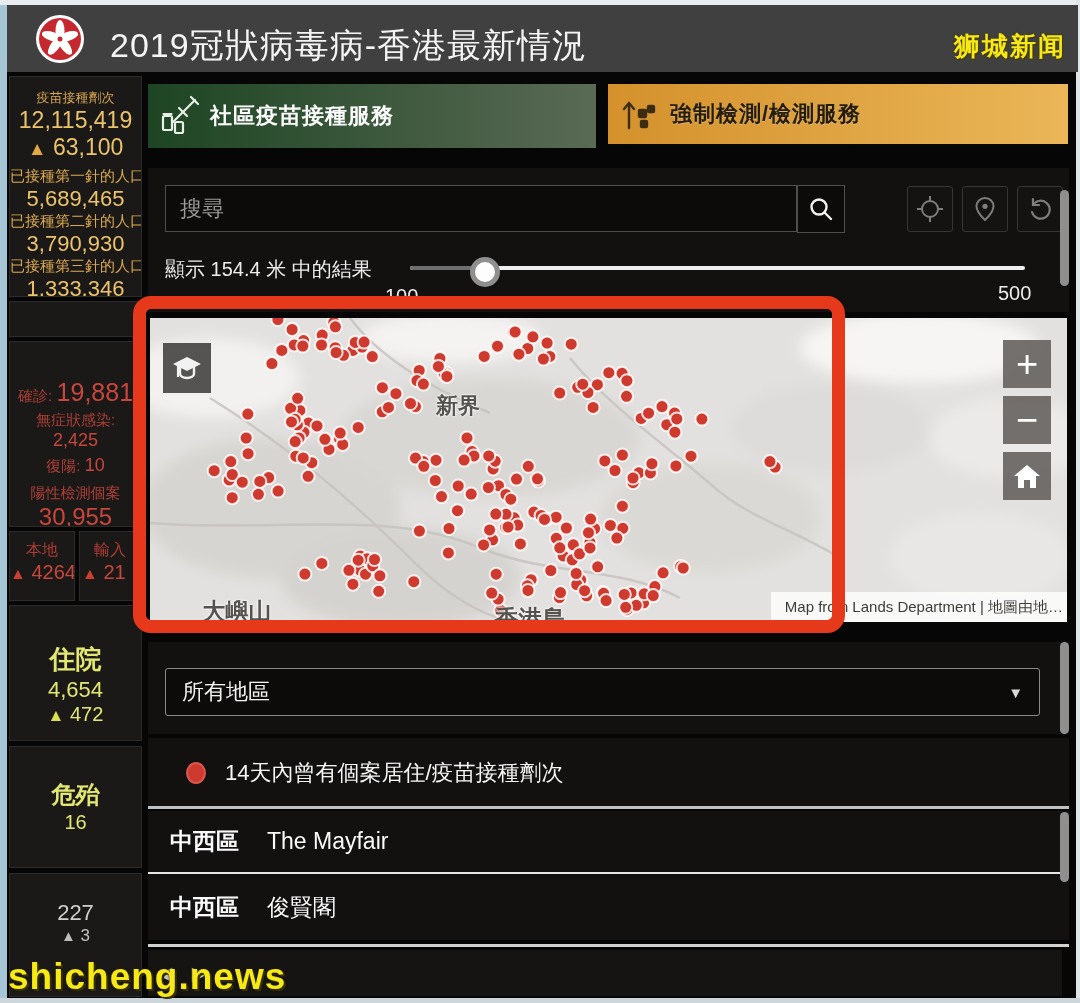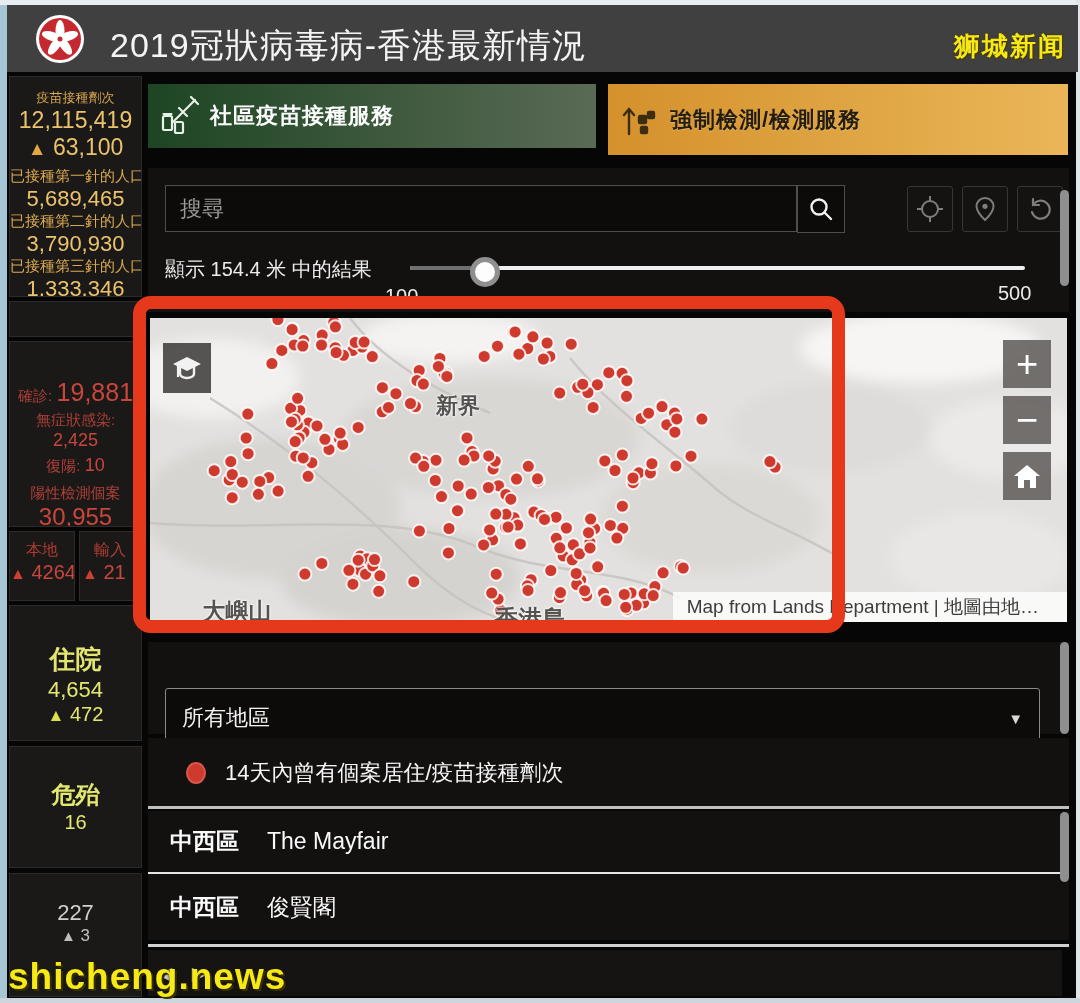--- a/index.html
+++ b/index.html
@@ -53,21 +53,21 @@
   .sb-death{top:873px;height:124px;padding-top:26px;}
   .gray-h{font-size:26px;color:#d6d6d6;font-weight:600;}
   .gray-v{font-size:22px;color:#d0d0d0;}
   .gray-d{font-size:17px;color:#c2c2c2;}
   .tri-gray{color:#bdbdbd;font-size:15px;}
 
   
   .btn-green{left:148px;top:84px;width:448px;height:64px;
     background:linear-gradient(90deg,var(--btn-green-from,#1d4523),var(--btn-green-to,#5a6a55));
     display:flex;align-items:center;cursor:pointer;}
-  .btn-orange{left:608px;top:84px;width:460px;height:71px;
+  .btn-orange{left:608px;top:84px;width:460px;height:60px;
     background:linear-gradient(90deg,var(--btn-orange-from,#d4912c),var(--btn-orange-to,#eab658));
     display:flex;align-items:center;cursor:pointer;}
   .btn-green .lbl{color:#fdfdfd;font-size:22px;font-weight:600;letter-spacing:1px;}
   .btn-orange .lbl{color:#241c0c;font-size:22px;font-weight:600;letter-spacing:1px;text-shadow:0 1px 1px rgba(255,255,255,.25);}
   .btn-ic{width:62px;display:flex;justify-content:center;}
 
   
   .panel{background:#131110;}
   .search-panel{left:148px;top:168px;width:921px;height:144px;}
   .search-input{left:165px;top:185px;width:632px;height:47px;background:#0d0b0a;border:1px solid #4e4e4e;
@@ -84,36 +84,36 @@
     box-sizing:content-box;margin-left:-14px;cursor:pointer;}
   .slider-min{left:385px;top:285px;font-size:20px;color:#ececec;}
   .slider-max{left:998px;top:282px;font-size:20px;color:#ececec;}
 
   
   .map{left:150px;top:318px;width:917px;height:304px;background:#e3e1df;overflow:hidden;}
   .map svg.base{position:absolute;left:0;top:0;}
   .map-label{position:absolute;transform:translate(-50%,-50%);color:#55534f;font-weight:700;
     text-shadow:0 0 3px #ffffff,0 0 2px #ffffff;white-space:nowrap;}
   .map-attrib{position:absolute;right:0;bottom:0;height:30px;line-height:30px;background:rgba(255,255,255,.78);
-    color:#3f3d3b;font-size:19px;padding:0 28px 0 14px;white-space:nowrap;}
+    color:#3f3d3b;font-size:15px;padding:0 4px 0 14px;white-space:nowrap;}
   .map-legend-btn{position:absolute;left:13px;top:25px;width:48px;height:50px;background:rgba(64,62,60,.88);
     display:flex;align-items:center;justify-content:center;cursor:pointer;}
   .zoom-btn{position:absolute;left:853px;width:48px;height:48px;background:rgba(104,100,98,.92);
     display:flex;align-items:center;justify-content:center;cursor:pointer;color:#ffffff;}
   .zb-plus{top:22px;font-size:38px;font-weight:400;}
   .zb-minus{top:78px;font-size:38px;font-weight:400;}
   .zb-home{top:134px;}
 
   
   .red-annot{left:133px;top:296px;width:712px;height:337px;border:13px solid var(--highlight-red,#e6391b);
     border-radius:18px;box-sizing:border-box;z-index:60;pointer-events:none;}
 
   
   .dd-panel{left:148px;top:642px;width:921px;height:92px;}
-  .dd-box{left:165px;top:688px;width:875px;height:60px;background:#0d0b0a;border:1.5px solid #8a8a8a;
+  .dd-box{left:165px;top:668px;width:875px;height:48px;background:#0d0b0a;border:1.5px solid #8a8a8a;
     border-radius:3px;box-sizing:border-box;display:flex;align-items:center;cursor:pointer;}
   .dd-box .val{color:#f2f2f2;font-size:22px;padding-left:16px;flex:1;}
   .dd-box .caret{color:#d8d8d8;font-size:15px;padding-right:16px;}
 
   
   .legend-panel{left:148px;top:738px;width:921px;height:68px;border-bottom:3px solid #c0c0c0;box-sizing:content-box;}
   .legend-dot{position:absolute;left:38px;top:24px;width:20px;height:22px;border-radius:50%;
     background:var(--marker-red,#e2473e);box-shadow:0 0 0 2px rgba(255,255,255,.15) inset;}
   .legend-text{position:absolute;left:77px;top:20px;font-size:22px;color:#f5f5f5;}
 

